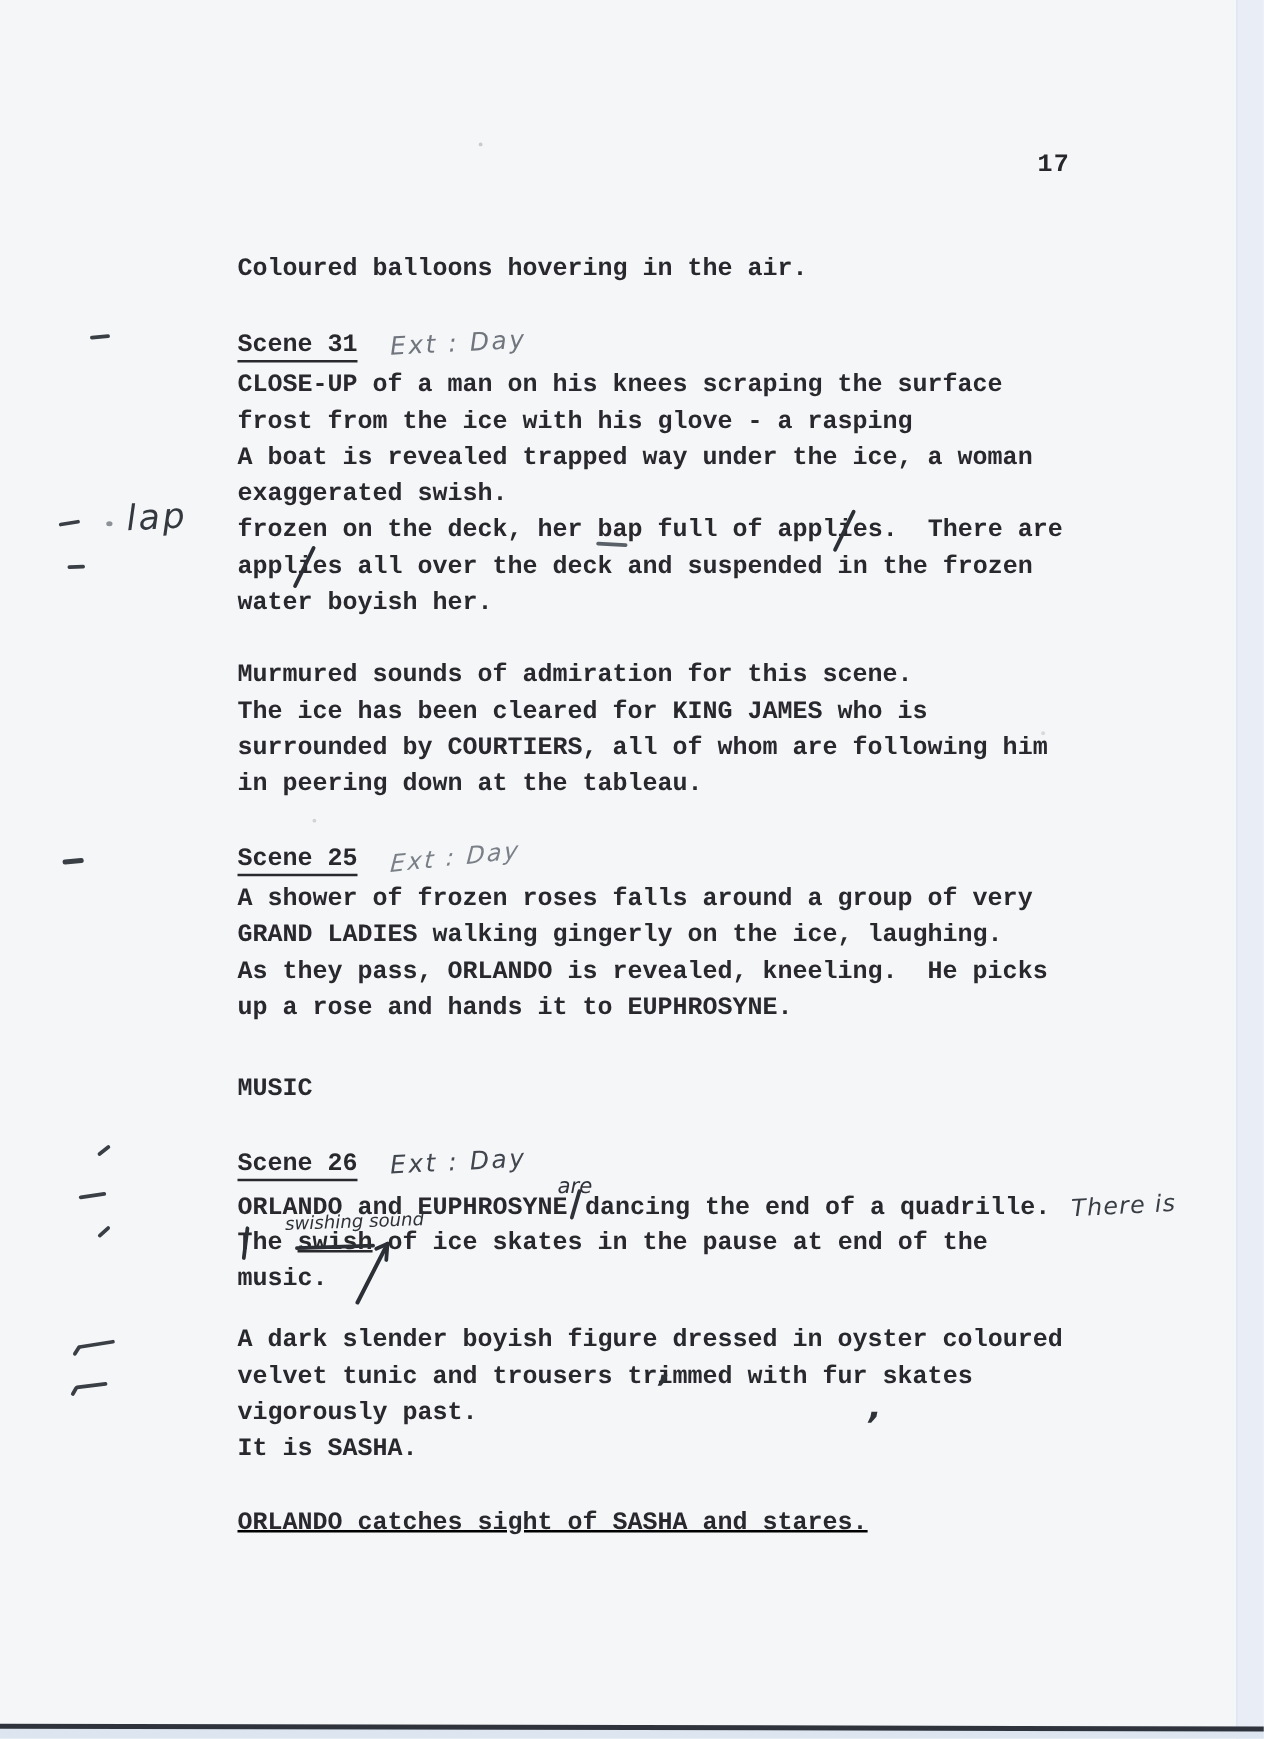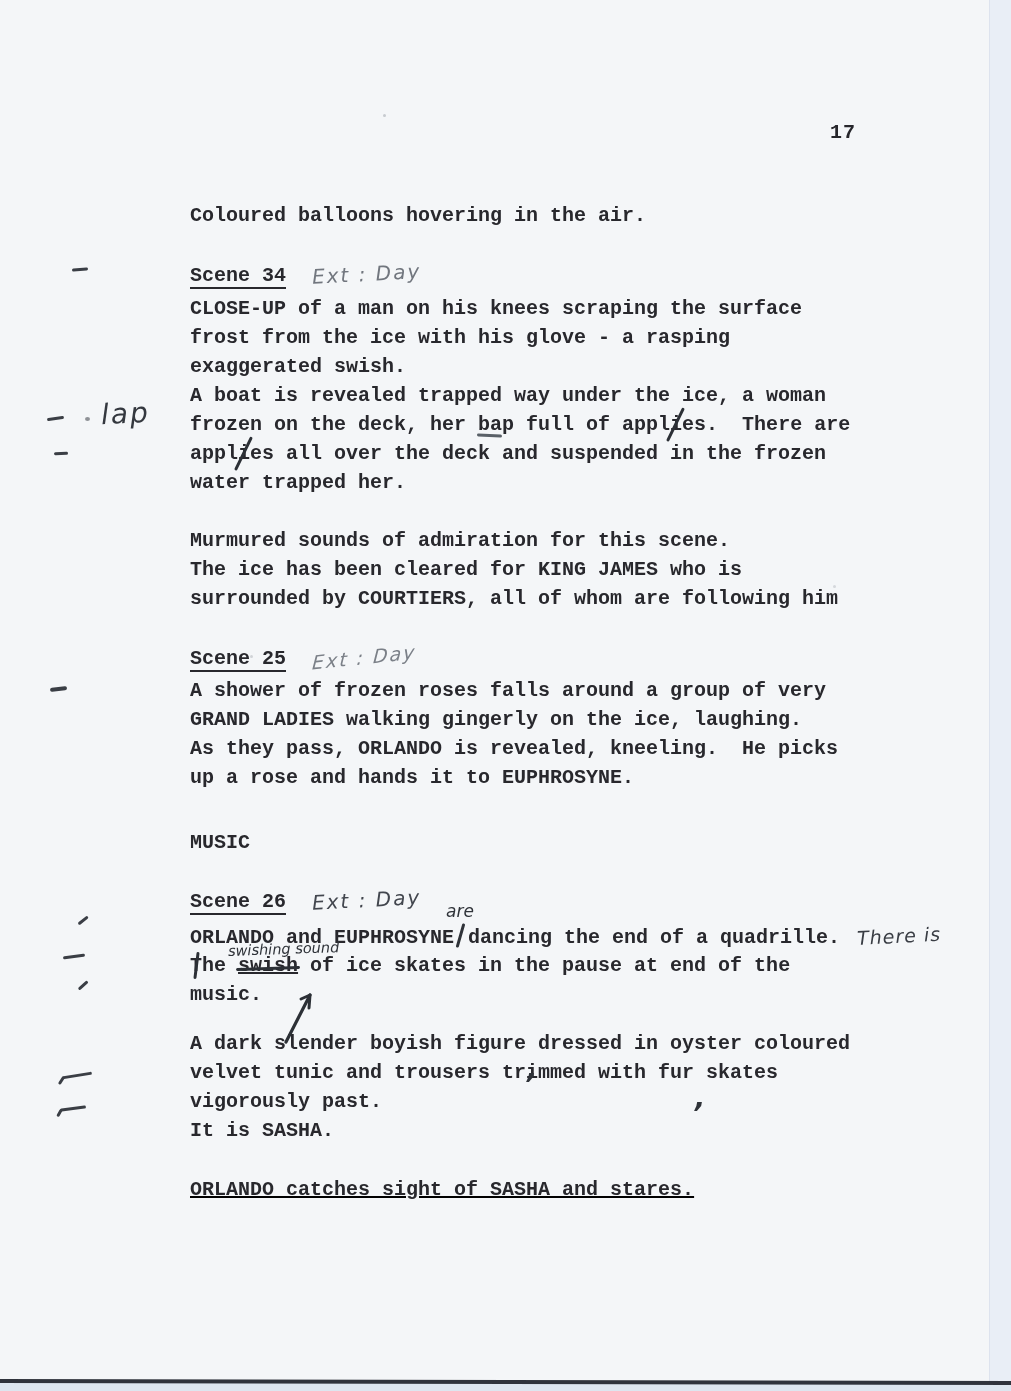--- a/index.html
+++ b/index.html
@@ -33,21 +33,21 @@
 
   
   .hw{font-family:"DejaVu Sans",sans-serif;font-style:italic;font-weight:400;}
   .hw-note{display:inline-block;margin-left:26px;font-size:20px;transform:rotate(-3deg);letter-spacing:2px;}
   .hw-pencil{color:#71767e;}
   .hw-messy{transform:rotate(-6deg) skewX(-10deg);color:#7b8088;font-size:19px;}
   .hw-pen{color:#42464e;}
   .hw-inline{display:inline-block;font-size:19px;color:#393d44;transform:rotate(-3deg);margin-left:10px;letter-spacing:1px;}
 
   .anno-gap{display:inline-block;width:14px;position:relative;}
-  .hw-above{position:absolute;left:-8px;bottom:22px;font-size:17px;color:#2f3339;white-space:nowrap;
+  .hw-above{position:absolute;left:-8px;bottom:12px;font-size:17px;color:#2f3339;white-space:nowrap;
     font-family:"DejaVu Sans",sans-serif;font-style:italic;}
   .caret-mark{position:absolute;left:5px;bottom:-5px;width:3px;height:25px;background:#2f3339;
     transform:rotate(16deg);border-radius:2px;}
 
   .hw-above-sm{position:absolute;left:-10px;bottom:20px;font-size:14.5px;color:#2f3339;white-space:nowrap;
     font-family:"DejaVu Sans",sans-serif;font-style:italic;transform:rotate(-2deg);font-weight:400;}
 
   .strike{display:inline-block;position:relative;text-decoration:underline;}
   .strike::after{content:"";position:absolute;left:-2px;right:-2px;top:13px;height:3px;
     background:#2c3036;transform:rotate(-2deg);border-radius:2px;}
@@ -79,35 +79,36 @@
 
 <div class="page-surface"></div>
 
 <div class="page-number">17</div>
 
 <div class="content">
     <div class="block action" style="margin-top: 0px;">
       <div class="line"><span>Coloured balloons hovering in the air.</span></div>
     </div>
     <div class="block heading" style="margin-top: 29px;">
-      <div class="line"><span class="scene">Scene 34</span><span class="hw hw-note hw-pencil">Ext : Day</span></div>
+      <div class="line"><span class="scene">Scene 31</span><span class="hw hw-note hw-pencil">Ext : Day</span></div>
     </div>
     <div class="block action" style="margin-top: 6px;">
       <div class="line"><span>CLOSE-UP of a man on his knees scraping the surface</span></div>
       <div class="line"><span>frost from the ice with his glove - a rasping</span></div>
+      <div class="line"><span>A boat is revealed trapped way under the ice, a woman</span></div>
       <div class="line"><span>exaggerated swish.</span></div>
-      <div class="line"><span>A boat is revealed trapped way under the ice, a woman</span></div>
       <div class="line"><span>frozen on the deck, her </span><span class="uline">bap</span><span> full of appl</span><span class="slash">i</span><span>es.  There are</span></div>
       <div class="line"><span>appl</span><span class="slash">i</span><span>es all over the deck and suspended in the frozen</span></div>
-      <div class="line"><span>water trapped her.</span></div>
+      <div class="line"><span>water boyish her.</span></div>
     </div>
     <div class="block action" style="margin-top: 29px;">
       <div class="line"><span>Murmured sounds of admiration for this scene.</span></div>
       <div class="line"><span>The ice has been cleared for KING JAMES who is</span></div>
       <div class="line"><span>surrounded by COURTIERS, all of whom are following him</span></div>
+      <div class="line"><span>in peering down at the tableau.</span></div>
     </div>
     <div class="block heading" style="margin-top: 30px;">
       <div class="line"><span class="scene">Scene 25</span><span class="hw hw-note hw-pencil hw-messy">Ext : Day</span></div>
     </div>
     <div class="block action" style="margin-top: 4px;">
       <div class="line"><span>A shower of frozen roses falls around a group of very</span></div>
       <div class="line"><span>GRAND LADIES walking gingerly on the ice, laughing.</span></div>
       <div class="line"><span>As they pass, ORLANDO is revealed, kneeling.  He picks</span></div>
       <div class="line"><span>up a rose and hands it to EUPHROSYNE.</span></div>
     </div>

